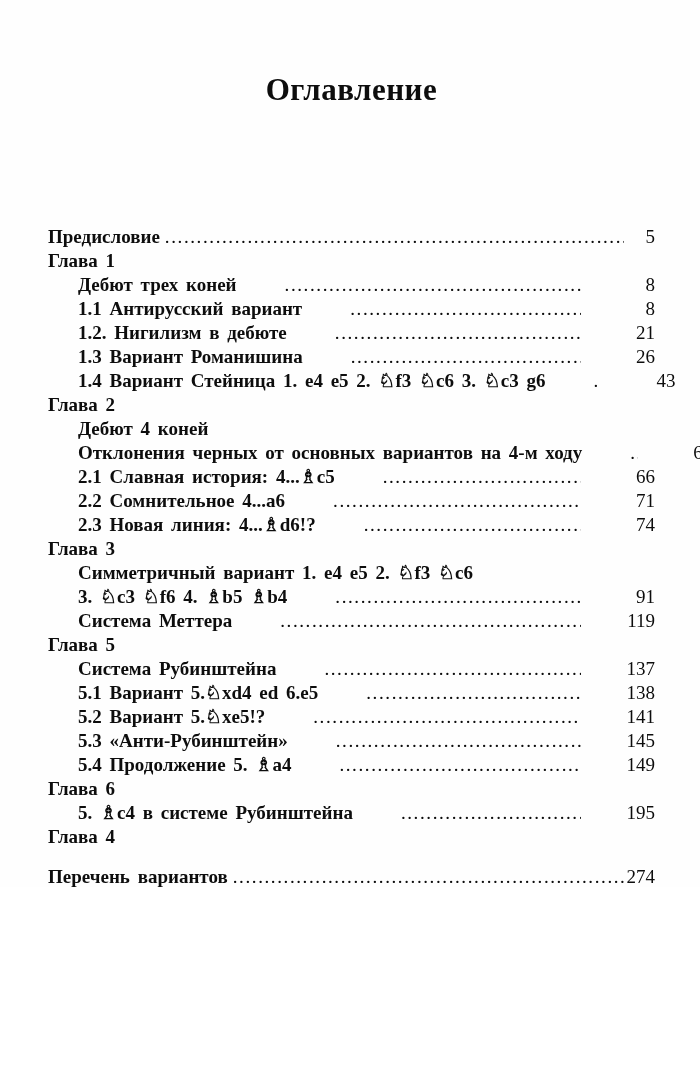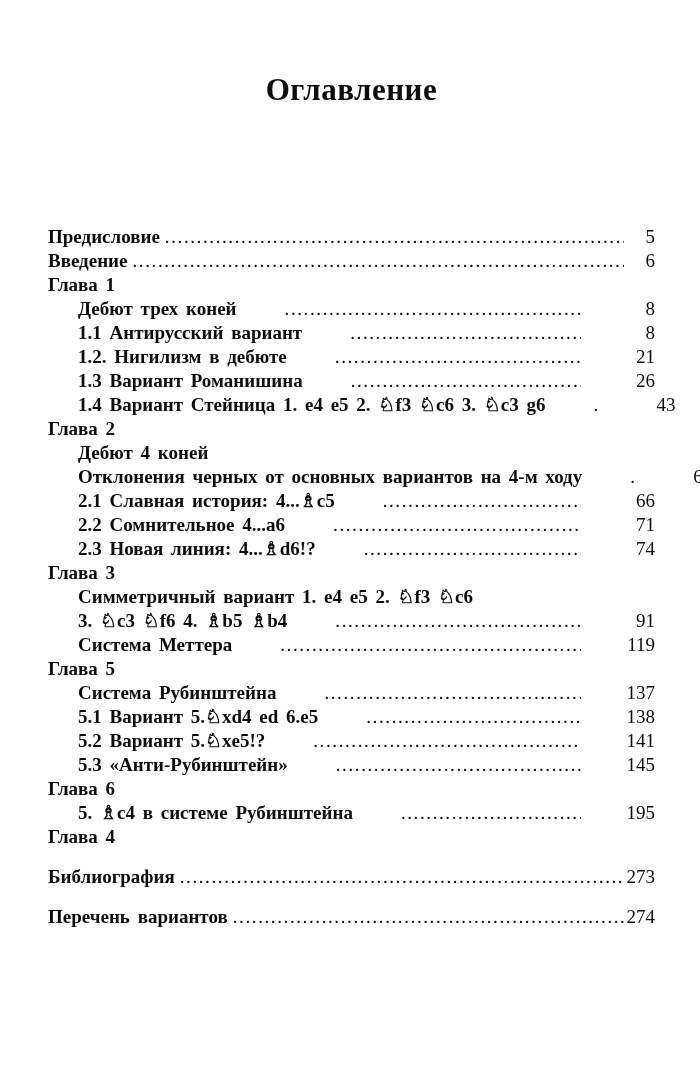--- a/index.html
+++ b/index.html
@@ -83,25 +83,20 @@
 
 <div class="page">
   <h1 class="title">Оглавление</h1>
   <div class="toc" id="toc">
   <div class="row bold">
     <span class="label">Предисловие</span>
     <span class="dots"></span>
     <span class="pagenum">5</span>
   </div>
 
-  <div class="row bold">
-    <span class="label">Введение</span>
-    <span class="dots"></span>
-    <span class="pagenum">6</span>
-  </div>
 
   <div class="row bold nopage">
     <span class="label">Глава 1</span>
 
   </div>
 
   <div class="row bold indent">
     <span class="label">Дебют трех коней</span>
     <span class="dots"></span>
     <span class="pagenum">8</span>
@@ -210,43 +205,43 @@
     <span class="dots"></span>
     <span class="pagenum">141</span>
   </div>
 
   <div class="row indent">
     <span class="label">5.3 «Анти-Рубинштейн»</span>
     <span class="dots"></span>
     <span class="pagenum">145</span>
   </div>
 
+  <div class="row indent">
+    <span class="label">5.4 Продолжение 5. ♗a4</span>
+    <span class="dots"></span>
+    <span class="pagenum">149</span>
+  </div>
 
   <div class="row bold nopage">
     <span class="label">Глава 6</span>
 
   </div>
 
   <div class="row bold indent">
     <span class="label">5. ♗c4 в системе Рубинштейна</span>
     <span class="dots"></span>
     <span class="pagenum">195</span>
   </div>
 
   <div class="row bold nopage">
     <span class="label">Глава 4</span>
 
   </div>
 
 
-  <div class="row bold gap">
-    <span class="label">Библиография</span>
-    <span class="dots"></span>
-    <span class="pagenum">273</span>
-  </div>
 
   <div class="row bold gap">
     <span class="label">Перечень вариантов</span>
     <span class="dots"></span>
     <span class="pagenum">274</span>
   </div>
 </div>
 </div>
 
 </body></html>

